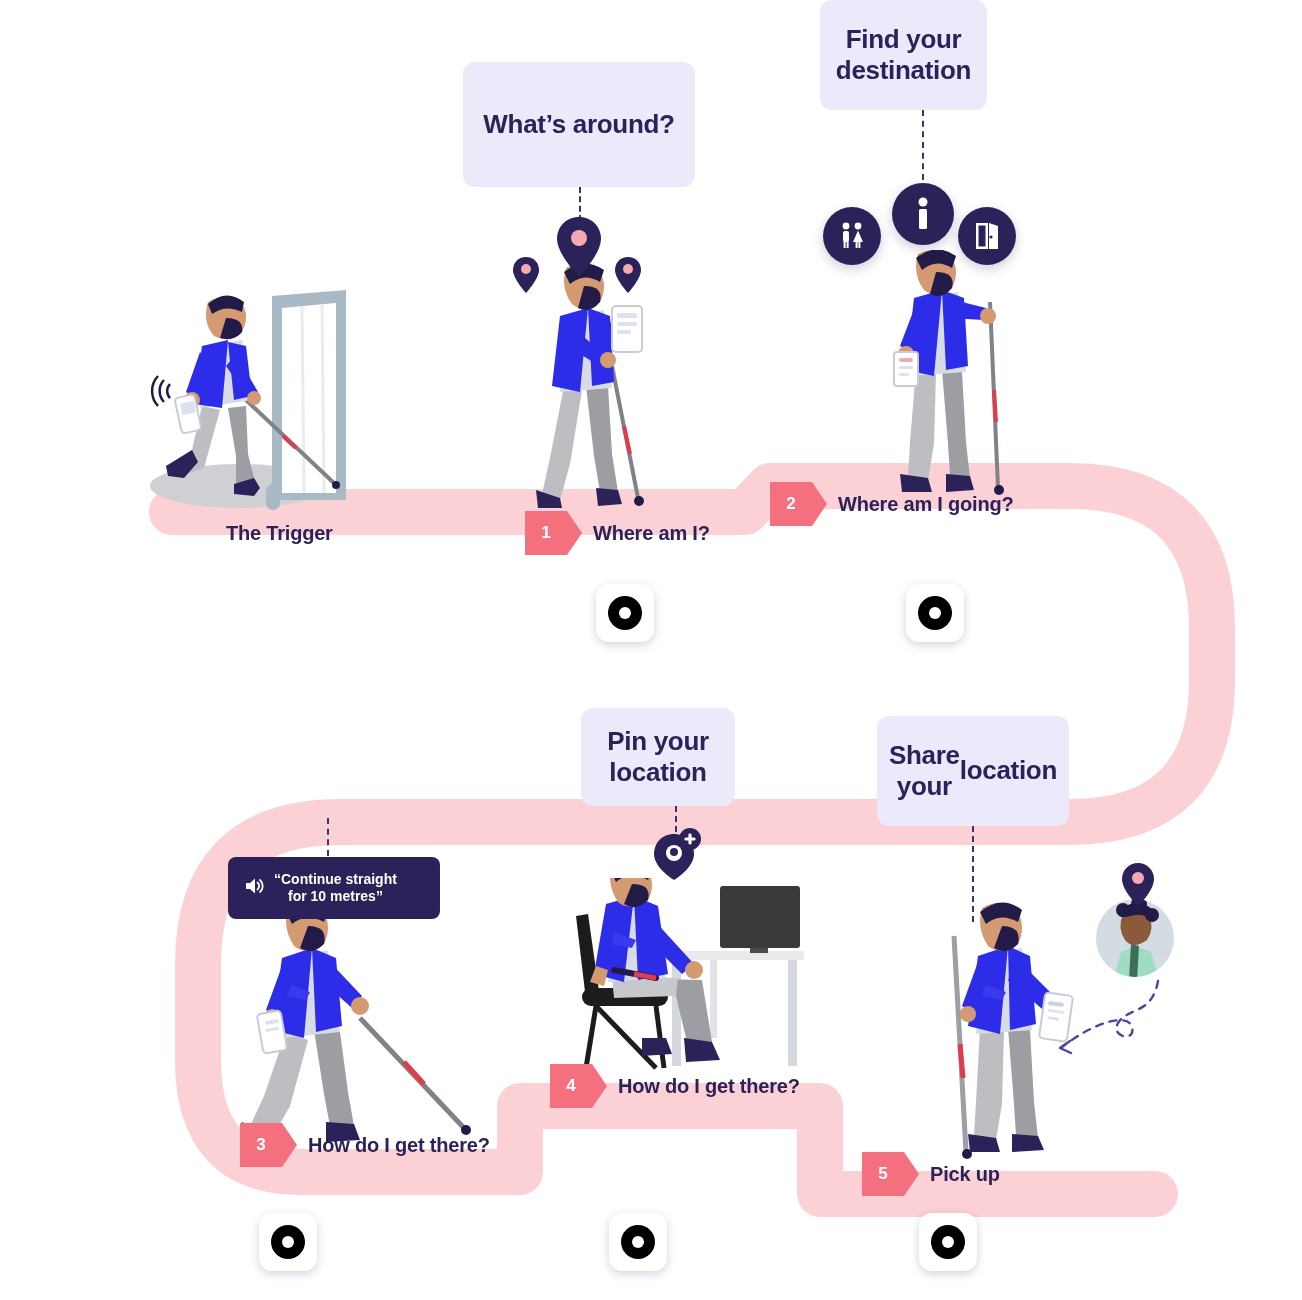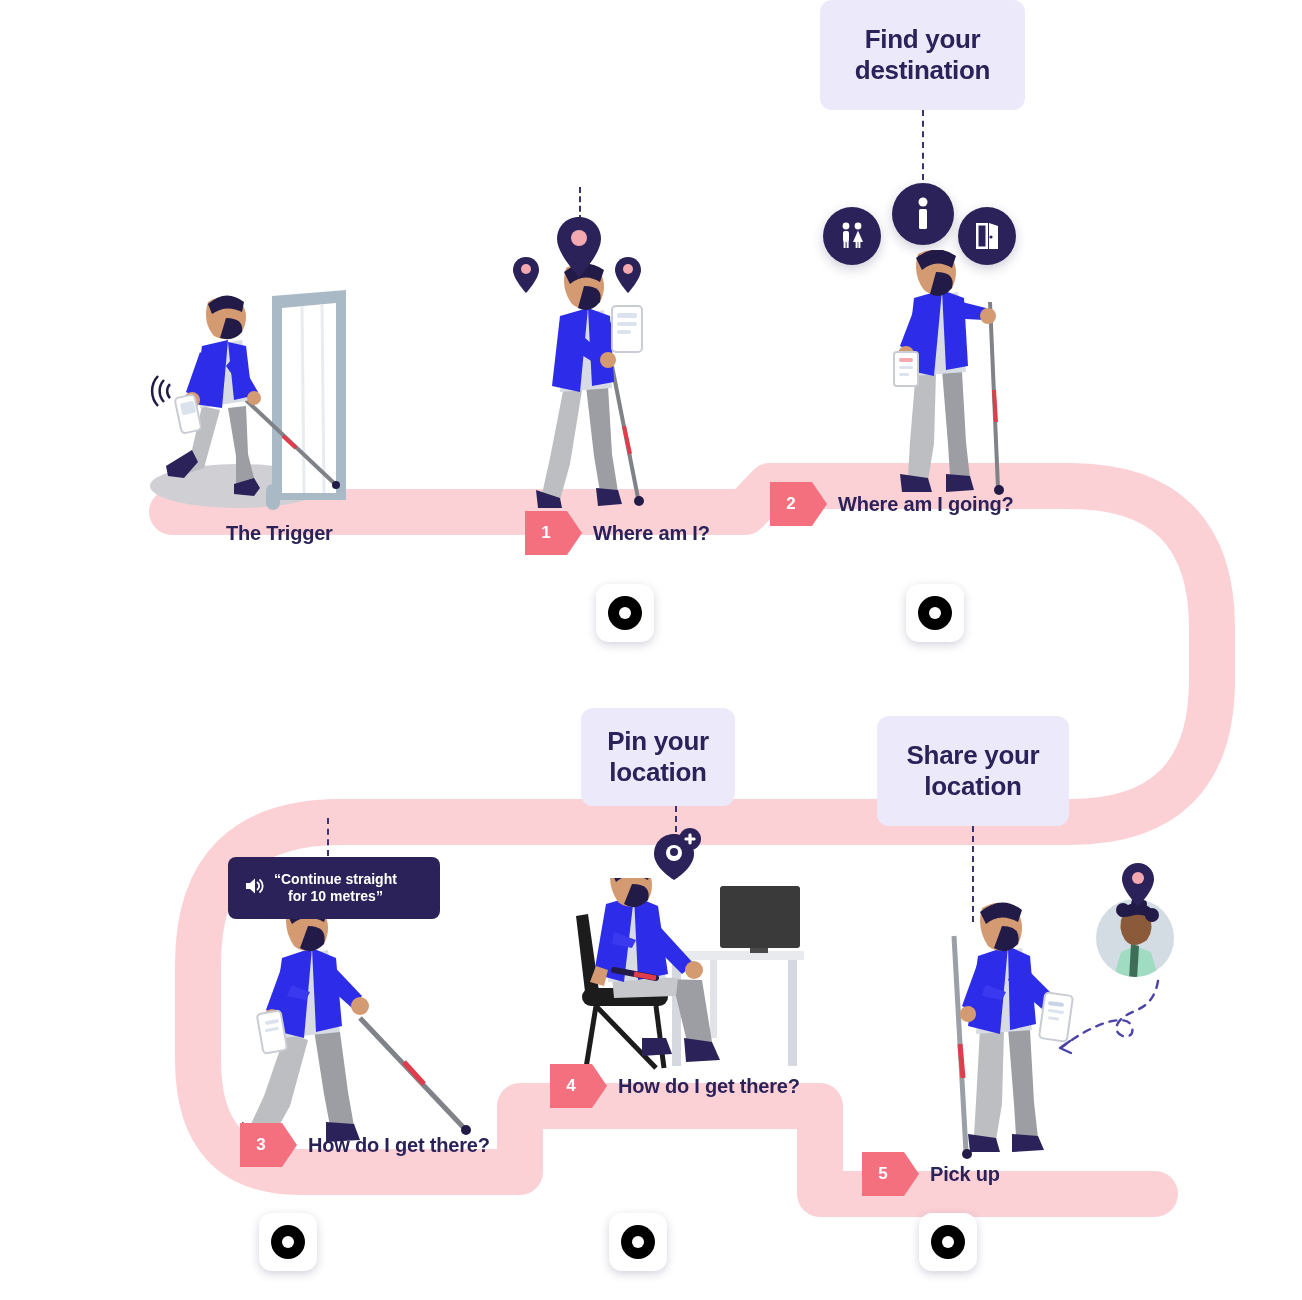--- a/index.html
+++ b/index.html
@@ -195,20 +195,23 @@
       <path d="M76 30 Q94 30 92 44 Q84 54 70 50 Z" fill="#231B47"></path>
 
       <rect x="28" y="108" width="20" height="36" rx="4" fill="#FFFFFF" stroke="#C9CCD4" stroke-width="2" transform="rotate(-12 38 126)"></rect>
       <rect x="31" y="114" width="14" height="12" rx="2" fill="#DBE2EE" transform="rotate(-12 38 120)"></rect>
       <path d="M20 110 a10 10 0 0 1 0 -14" fill="none" stroke="#231B47" stroke-width="2.5"></path>
       <path d="M14 114 a16 16 0 0 1 0 -22" fill="none" stroke="#231B47" stroke-width="2.5"></path>
       <path d="M8 118 a22 22 0 0 1 0 -30" fill="none" stroke="#231B47" stroke-width="2.5"></path>
     </svg>
   </div>
 
+  <div class="bubble" style="left:463px;top:62px;width:232px;height:125px;">
+    <span>What’s around?</span>
+  </div>
   <div class="dash-v" style="left:579px;top:187px;height:34px;"></div>
 
   <div class="pin" style="left:556px;top:216px;">
     <svg width="46" height="62" viewBox="0 0 46 62">
       <path d="M23 1 C10 1 1 11 1 23 C1 38 23 61 23 61 C23 61 45 38 45 23 C45 11 36 1 23 1 Z" fill="#2B2259"></path>
       <circle cx="23" cy="22" r="8" fill="#F4A9B0"></circle>
     </svg>
   </div>
   <div class="pin" style="left:512px;top:256px;">
     <svg width="28" height="38" viewBox="0 0 28 38">
@@ -248,21 +251,21 @@
       <rect x="97" y="55" width="20" height="5" rx="2" fill="#DCE3EE"></rect>
       <rect x="97" y="64" width="20" height="4" rx="2" fill="#DCE3EE"></rect>
       <rect x="97" y="72" width="14" height="4" rx="2" fill="#DCE3EE"></rect>
 
       <path d="M46 10 Q66 0 80 14 Q88 28 80 44 Q64 56 52 46 Q40 30 46 10 Z" fill="#D49A72"></path>
       <path d="M44 14 Q64 -2 84 12 L80 24 Q64 14 50 26 Z" fill="#231B47"></path>
       <path d="M64 28 Q84 28 80 44 Q70 56 58 50 Z" fill="#231B47"></path>
     </svg>
   </div>
 
-  <div class="bubble" style="left:820px;top:0px;width:205px;height:110px;flex-direction:column;">
+  <div class="bubble" style="left:820px;top:0px;width:167px;height:110px;flex-direction:column;">
     <span>Find your</span>
     <span>destination</span>
   </div>
   <div class="dash-v" style="left:922px;top:110px;height:70px;"></div>
 
   <div class="round-icon" style="left:892px;top:183px;width:62px;height:62px;">
     <svg width="22" height="34" viewBox="0 0 22 34" aria-hidden="true">
       <circle cx="11" cy="5" r="4.5" fill="#FFFFFF"></circle>
       <rect x="7" y="12" width="8" height="20" rx="1.5" fill="#FFFFFF"></rect>
     </svg>
@@ -418,21 +421,21 @@
 
       <path d="M52 -14 Q74 -24 88 -8 Q96 8 88 22 Q70 34 58 24 Q46 6 52 -14 Z" fill="#D49A72"></path>
       <path d="M50 -10 Q72 -26 92 -10 L88 2 Q70 -8 56 4 Z" fill="#231B47"></path>
       <path d="M72 6 Q92 6 88 22 Q76 34 64 26 Z" fill="#231B47"></path>
 
       <path d="M54 92 L96 100" stroke="#231B47" stroke-width="6" stroke-linecap="round"></path>
       <path d="M74 96 L96 100" stroke="#E03C4C" stroke-width="5"></path>
     </svg>
   </div>
 
-  <div class="bubble" style="left:877px;top:716px;width:192px;height:110px;flex-direction:column;">
+  <div class="bubble" style="left:877px;top:716px;width:192px;height:110px;flex-direction:row;">
     <span>Share your</span>
     <span>location</span>
   </div>
   <div class="dash-v" style="left:972px;top:826px;height:96px;"></div>
 
   <div class="pin" style="left:1120px;top:862px;">
     <svg width="36" height="46" viewBox="0 0 36 46" aria-hidden="true">
       <path d="M18 1 C9 1 2 8 2 17 C2 29 18 44 18 44 C18 44 34 29 34 17 C34 8 27 1 18 1 Z" fill="#2B2259"></path>
       <circle cx="18" cy="16" r="6" fill="#F4A9B0"></circle>
     </svg>

